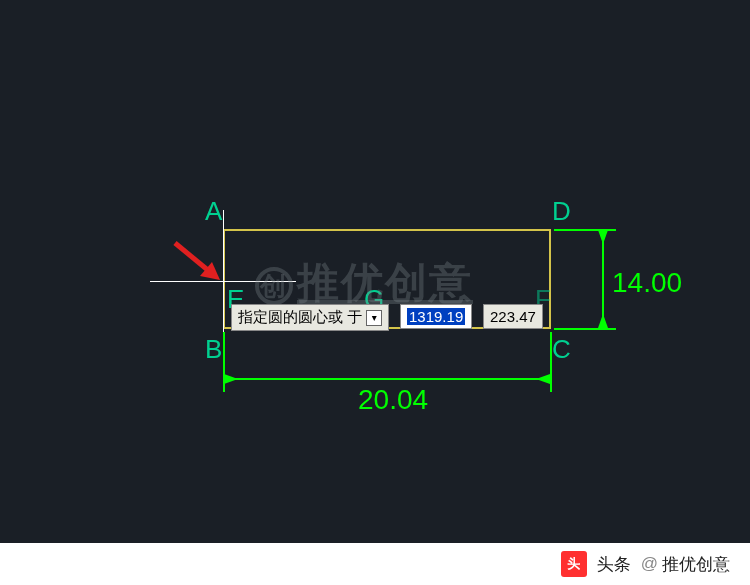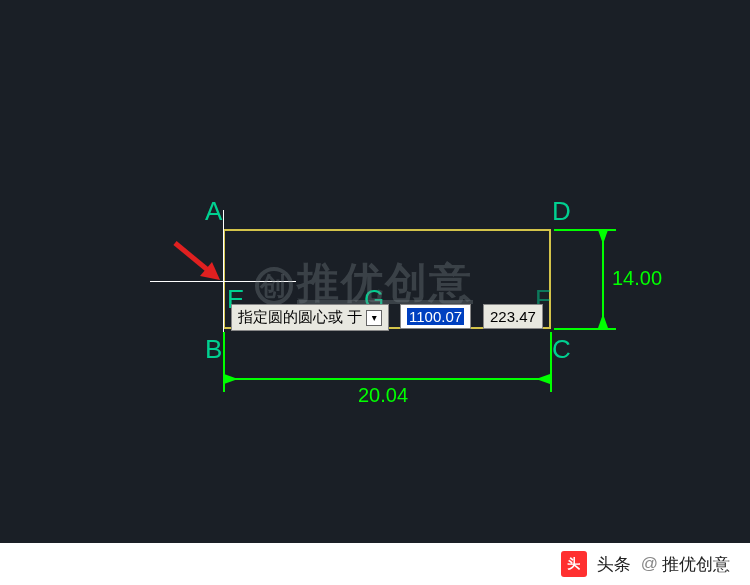--- a/index.html
+++ b/index.html
@@ -51,21 +51,21 @@
       border-top: 14px solid #00ff00;
     }
     .dim-arrow-up {
       border-left: 5px solid transparent;
       border-right: 5px solid transparent;
       border-bottom: 14px solid #00ff00;
     }
     .dim-text {
       position: absolute;
       color: #00ff00;
-      font-size: 20px;
+      font-size: 28px;
     }
     .crosshair-h {
       position: absolute;
       height: 1px;
       background: #ffffff;
     }
     .crosshair-v {
       position: absolute;
       width: 1px;
       background: #ffffff;
@@ -200,21 +200,21 @@
   <div class="dim-arrow-down" style="left:598px; top:230px;"></div>
   <div class="dim-arrow-up" style="left:598px; top:314px;"></div>
   <div class="dim-text" style="left:612px; top:267px;">14.00</div>
 
   <div class="tooltip" style="left:231px; top:304px;">
     <span>指定圆的圆心或 于</span>
     <span class="icon-box">▾</span>
   </div>
 
   <div class="input-coord" style="left:400px; top:304px;">
-    <span class="selected">1100.07</span>
+    <span class="selected">1319.19</span>
   </div>
 
   <div class="input-angle" style="left:483px; top:304px;">
     <span>223.47</span>
   </div>
 
 </div>
 
 <div class="footer">
   <div class="logo">头</div>

